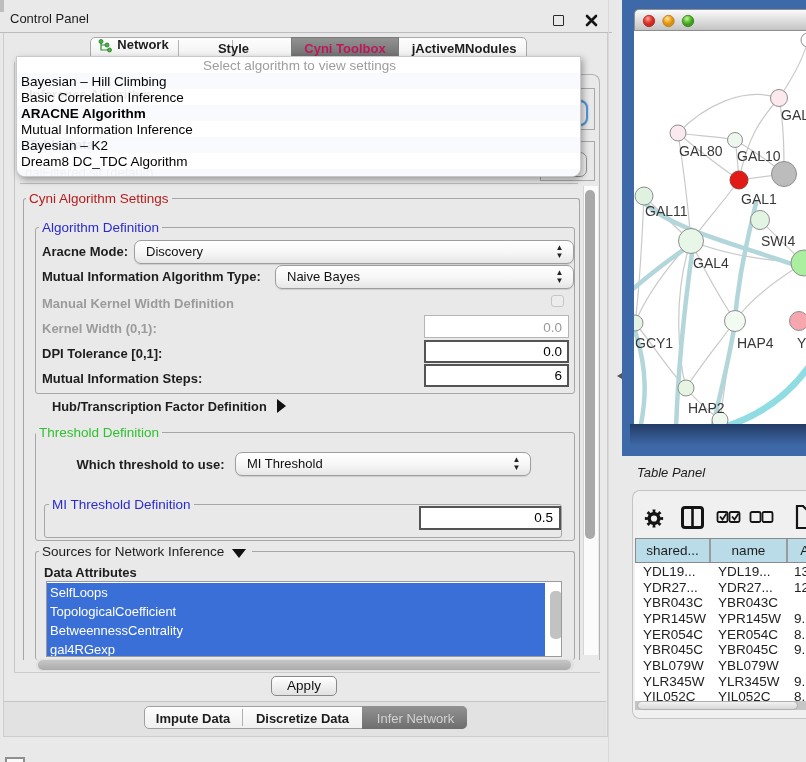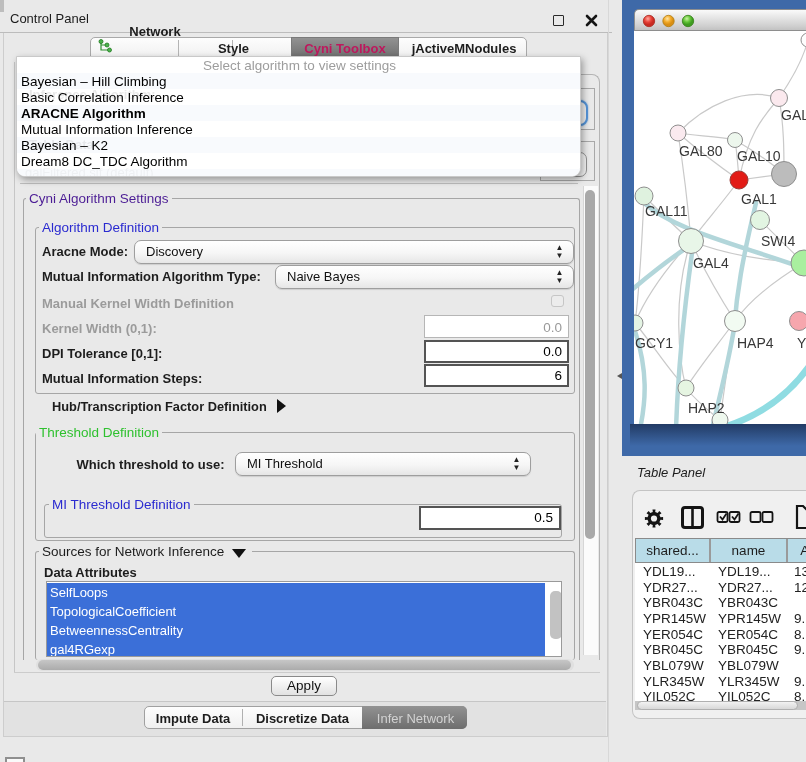--- a/index.html
+++ b/index.html
@@ -33,42 +33,42 @@
 <div class="abs" style="left:90px;top:37px;width:437px;height:22px;background:linear-gradient(#fdfdfd,#f0f0f0);border:1px solid #a9a9a9;border-radius:5px 5px 0 0;box-sizing:border-box;"></div>
 <div class="abs" style="left:178px;top:40px;width:1px;height:16px;background:#b4b4b4;"></div>
 <div class="abs" style="left:232px;top:40px;width:1px;height:16px;background:#b4b4b4;"></div>
 <div class="abs" style="left:291px;top:37px;width:108px;height:22px;background:linear-gradient(#929292,#6e6e6e);border:1px solid #7a7a7a;box-sizing:border-box;"></div>
 <svg class="abs" style="left:98px;top:39px;" width="14" height="14" viewBox="0 0 14 14">
  <path d="M3 3 L3 11 L11 11 M3 6 L8 6" stroke="#2f8f2f" stroke-width="1.2" fill="none"></path>
  <circle cx="3" cy="2.5" r="2" fill="#4db34d" stroke="#1e7a1e" stroke-width="0.8"></circle>
  <circle cx="9" cy="6" r="2" fill="#4db34d" stroke="#1e7a1e" stroke-width="0.8"></circle>
  <circle cx="11.5" cy="11" r="2" fill="#4db34d" stroke="#1e7a1e" stroke-width="0.8"></circle>
 </svg>
-<div class="tabseg" style="left:113px;top:24px;width:60px;margin-left:12px;">Network</div>
+<div class="tabseg" style="left:113px;top:37px;width:60px;">Network</div>
 <div class="tabseg" style="left:180px;top:41px;width:51px;padding-left:28px;">Style</div>
 <div class="tabseg" style="left:234px;top:41px;width:56px;margin-top:12px;">Select</div>
 <div class="tabseg" style="left:293px;top:41px;width:104px;color:#be185d;">Cyni Toolbox</div>
 <div class="tabseg" style="left:401px;top:41px;width:126px;">jActiveMNodules</div>
 
 <div class="abs" style="left:540px;top:74px;width:60px;height:586px;border-top:1px solid #b4b4b4;border-right:1px solid #b4b4b4;border-radius:0 8px 0 0;box-sizing:border-box;"></div>
 <div class="abs" style="left:540px;top:88px;width:55px;height:42px;border:1px solid #a8a8a8;box-sizing:border-box;"></div>
 <div class="abs" style="left:540px;top:141px;width:55px;height:40px;border:1px solid #a8a8a8;box-sizing:border-box;"></div>
 <div class="abs" style="left:480px;top:100px;width:108px;height:26px;border:2.5px solid #5493d6;border-radius:8px;background:#ededed;box-shadow:0 0 2px #76a9dc;box-sizing:border-box;"></div>
 <div class="abs" style="left:450px;top:152px;width:137px;height:25px;border:1px solid #909090;border-radius:7px;background:#f4f4f4;box-sizing:border-box;"></div>
 <div class="abs" style="left:20px;top:183px;width:558px;height:1px;background:#bdbdbd;"></div>
 <div class="abs" style="left:14px;top:62px;width:1px;height:611px;background:#c6c6c6;"></div>
 <div class="abs" style="left:14px;top:672px;width:586px;height:1px;background:#cccccc;"></div>
 
 <div class="abs" style="left:583px;top:186px;width:14px;height:469px;background:#fbfbfb;border-left:1px solid #d6d6d6;"></div>
 <div class="abs" style="left:585px;top:190px;width:10px;height:349px;background:#a9a9a9;border-radius:5px;"></div>
 <div class="abs" style="left:36px;top:659px;width:538px;height:12px;background:#e0e0e0;border-radius:6px;"></div>
 <div class="abs" style="left:38px;top:660px;width:533px;height:10px;background:linear-gradient(#c6c6c6,#ababab);border-radius:5px;"></div>
 
 <div class="grp" style="left:23px;top:198px;width:555px;height:461px;border-bottom:none;border-radius:3px 3px 0 0;"></div>
-<div class="gtitle" style="left:26px;top:191px;color:#4c1d95;text-align:center;">Cyni Algorithm Settings</div>
+<div class="gtitle" style="left:26px;top:191px;color:#b91c1c;text-align:center;">Cyni Algorithm Settings</div>
 
 <div class="grp" style="left:35px;top:227px;width:538px;height:165px;"></div>
 <div class="gtitle" style="left:39px;top:220px;color:#2a2ad0;">Algorithm Definition</div>
 
 <div class="lbl" style="left:42px;top:244px;">Aracne Mode:</div>
 <div class="combo" style="left:134px;top:240px;width:438px;height:22px;">
   <span class="ct">Discovery</span>
       <span class="carr">▲<br>▼</span>
 </div>
 <div class="lbl" style="left:42px;top:269px;">Mutual Information Algorithm Type:</div>

